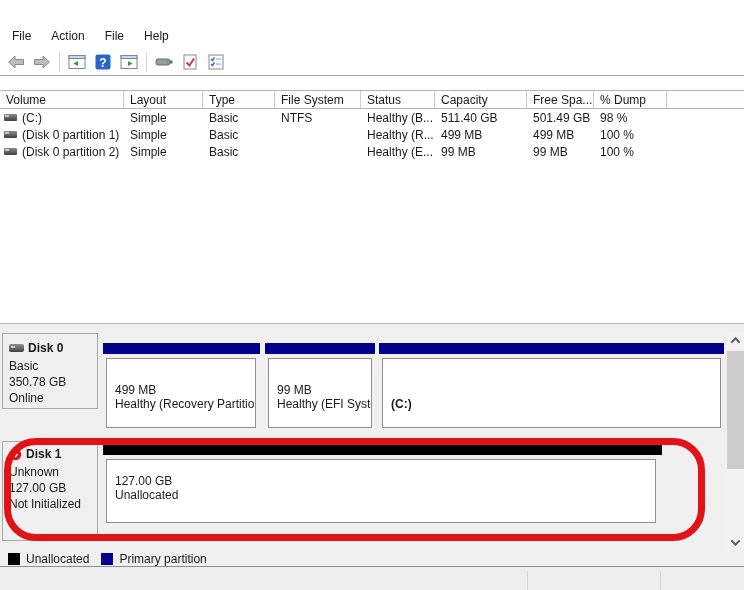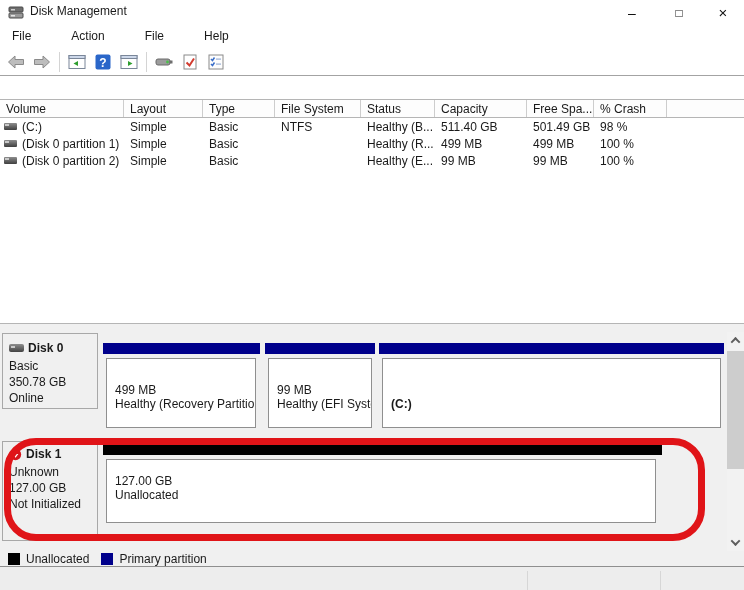--- a/index.html
+++ b/index.html
@@ -9,31 +9,31 @@
   
   .titlebar { position:absolute; left:0; top:0; width:744px; height:25px; background:#fff; }
   .app-icon { position:absolute; left:8px; top:5px; width:16px; height:15px; }
   .title-text { position:absolute; left:30px; top:4px; font-size:12px; }
   .ctl { position:absolute; top:0; width:36px; height:25px; display:flex; align-items:center; justify-content:center; font-size:13px; color:#111; cursor:default; }
   .ctl.min { left:614px; font-size:14px; }
   .ctl.max { left:661px; font-size:12px; }
   .ctl.close { left:705px; font-size:15px; }
 
   
-  .menubar { position:absolute; left:0; top:25px; width:744px; height:23px; display:flex; align-items:center; padding-left:2px; background:#fff;gap:20px; }
+  .menubar { position:absolute; left:0; top:25px; width:744px; height:23px; display:flex; align-items:center; padding-left:2px; background:#fff; }
   .menu-item { font-size:12px; padding:2px 10px 3px 10px; }
 
   
   .toolbar { position:absolute; left:0; top:48px; width:744px; height:27px; display:flex; align-items:center; padding-left:3px; background:#fff; }
   .tb-btn { width:26px; height:24px; display:flex; align-items:center; justify-content:center; }
   .tb-sep { width:1px; height:20px; background:#d4d4d4; margin:0 4px; }
 
   
   .listview { position:absolute; left:0; top:75px; width:744px; height:248px; background:#fff; border-top:1px solid #a3a3a3; }
-  .lv-header { margin-top:23px; height:19px; display:grid; grid-template-columns:124px 79px 72px 86px 74px 92px 67px 73px auto; border-top:1px solid #b5b5b5; border-bottom:1px solid #b5b5b5; background:#fdfdfd; }
+  .lv-header { margin-top:14px; height:19px; display:grid; grid-template-columns:124px 79px 72px 86px 74px 92px 67px 73px auto; border-top:1px solid #b5b5b5; border-bottom:1px solid #b5b5b5; background:#fdfdfd; }
   .lv-hcell { border-right:1px solid #cdcdcd; padding:2px 0 0 6px; font-size:12px; white-space:nowrap; overflow:hidden; }
   .lv-hcell:last-child { border-right:none; }
   .lv-row { height:17px; display:grid; grid-template-columns:124px 79px 72px 86px 74px 92px 67px 73px auto; align-items:center; font-size:12px; }
   .lv-cell { padding-left:6px; white-space:nowrap; overflow:hidden; }
   .vol-cell { display:flex; align-items:center; padding-left:4px; gap:5px; }
   .drive-ico { width:13px; height:7px; background:linear-gradient(180deg,#8d8d8d,#3f3f3f); border-radius:1px; position:relative; flex:0 0 auto; }
   .drive-ico::after { content:''; position:absolute; left:1px; top:1px; width:4px; height:2px; background:#c9c9c9; }
 
   
   .graphic { position:absolute; left:0; top:323px; width:744px; height:243px; background:#f0f0f0; border-top:1px solid #b5b5b5; }
@@ -65,32 +65,20 @@
   
   .win-bottom-line { position:absolute; left:0; top:566px; width:744px; height:1px; background:#8f8f8f; }
   .bottom-strip { position:absolute; left:0; top:567px; width:744px; height:23px; background:#ededed; }
   .strip-line { position:absolute; top:4px; width:1px; height:19px; background:#d6d6d6; }
 </style>
 </head>
 <body>
 
 <div class="frame">
 
-  <div class="titlebar">
-    <svg class="app-icon" viewBox="0 0 16 15">
-      <rect x="1" y="2" width="14" height="5" rx="1" fill="#6e6e6e" stroke="#4a4a4a" stroke-width="1"></rect>
-      <rect x="1" y="8" width="14" height="5" rx="1" fill="#9a9a9a" stroke="#4a4a4a" stroke-width="1"></rect>
-      <rect x="3" y="4" width="4" height="1.5" fill="#cfcfcf"></rect>
-      <rect x="3" y="10" width="4" height="1.5" fill="#e4e4e4"></rect>
-    </svg>
-    <span class="title-text">Disk Management</span>
-    <div class="ctl min">–</div>
-    <div class="ctl max">□</div>
-    <div class="ctl close">×</div>
-  </div>
 
   <div class="menubar">
     <span class="menu-item">File</span>
     <span class="menu-item">Action</span>
     <span class="menu-item">File</span>
     <span class="menu-item">Help</span>
   </div>
 
   <div class="toolbar">
     <div class="tb-btn">
@@ -151,21 +139,21 @@
 
   <div class="listview">
     <div class="lv-header">
       <div class="lv-hcell">Volume</div>
       <div class="lv-hcell">Layout</div>
       <div class="lv-hcell">Type</div>
       <div class="lv-hcell">File System</div>
       <div class="lv-hcell">Status</div>
       <div class="lv-hcell">Capacity</div>
       <div class="lv-hcell">Free Spa...</div>
-      <div class="lv-hcell">% Crash</div>
+      <div class="lv-hcell">% Dump</div>
       <div class="lv-hcell"></div>
     </div>
 
     <div class="lv-row">
       <div class="lv-cell vol-cell">
           <span class="drive-ico"></span>
           <span>(C:)</span>
         </div>
       <div class="lv-cell">Simple</div>
       <div class="lv-cell">Basic</div>

